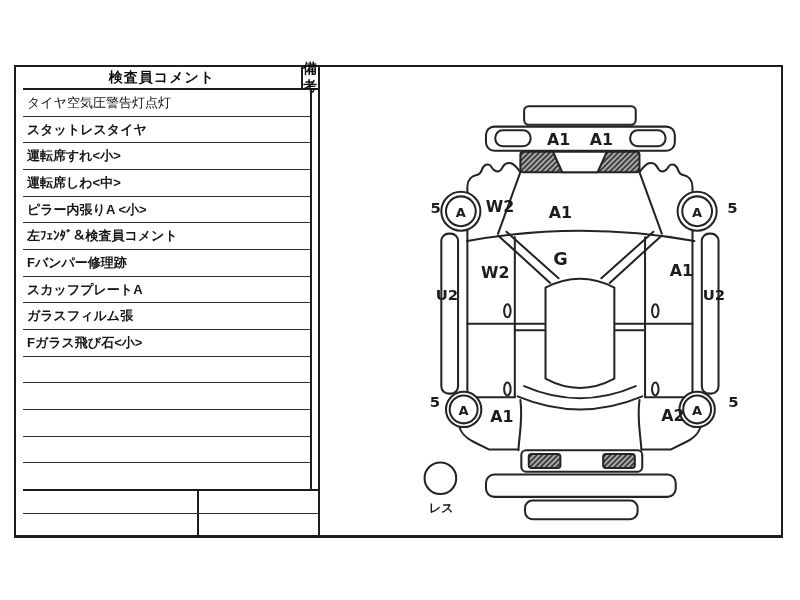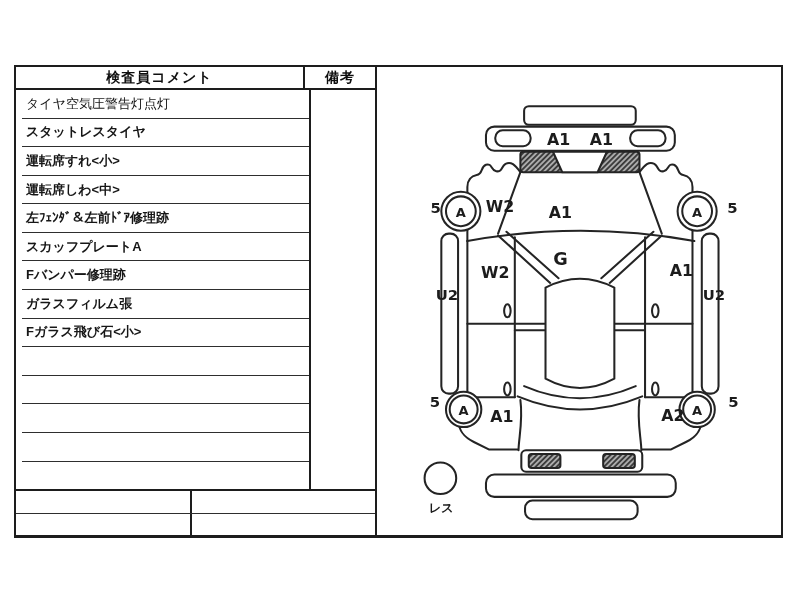--- a/index.html
+++ b/index.html
@@ -1,30 +1,30 @@
 <!DOCTYPE html>
 <html><head>
 <meta charset="utf-8">
 <style>
   * { margin:0; padding:0; box-sizing:border-box; }
   html,body { width:800px; height:600px; background:#ffffff; }
   .page { position:relative; width:800px; height:600px; background:#ffffff;
           font-family:"Liberation Sans","DejaVu Sans",sans-serif; color:#161616; }
   .sheet { position:absolute; left:14px; top:65px; width:769px; height:473px;
            border:2px solid #1d1d1d; border-bottom-width:3px; background:#fff; }
-  .table { position:absolute; left:0; top:0; bottom:0; width:361px;
+  .table { position:absolute; left:7px; top:0; bottom:0; width:297px;
            border-right:2px solid #1d1d1d; display:flex; flex-direction:column; }
   .header-row { display:flex; height:23px; border-bottom:2px solid #1d1d1d; }
   .th { display:flex; align-items:center; justify-content:center;
         font-weight:bold; font-size:14px; color:#0e0e0e; letter-spacing:1px; }
   .th.comments { width:289px; border-right:2px solid #1d1d1d; }
   .th.remarks { flex:1;text-align:center; }
   .tbody { flex:1; display:flex; min-height:0; }
   .comments-col { width:289px; border-right:2px solid #1d1d1d;
-                  display:flex; flex-direction:column;margin-left:6px; }
+                  display:flex; flex-direction:column; }
   .row { flex:1; display:flex; align-items:center; padding:0 4px;
          font-size:13px; font-weight:500; white-space:nowrap; overflow:hidden; }
   .row + .row { border-top:1.5px solid #2e2e2e;font-weight:bold; }
   .remarks-col { flex:1; }
   .footer { height:46px; border-top:2px solid #1d1d1d; display:flex; flex-direction:column; }
   .frow { flex:1; display:flex; }
   .frow + .frow { border-top:1.5px solid #2e2e2e; }
   .fcell-l { width:176px; border-right:2px solid #1d1d1d; }
   .fcell-r { flex:1; }
   .diagram { position:absolute; left:361px; top:0; right:0; bottom:0;margin-top:28px; }
@@ -40,23 +40,24 @@
       <div class="header-row">
         <div class="th comments">検査員コメント</div>
         <div class="th remarks">備考</div>
       </div>
       <div class="tbody">
         <div class="comments-col">
           <div class="row">タイヤ空気圧警告灯点灯</div>
           <div class="row">スタットレスタイヤ</div>
           <div class="row">運転席すれ&lt;小&gt;</div>
           <div class="row">運転席しわ&lt;中&gt;</div>
-          <div class="row">左ﾌｪﾝﾀﾞ＆左前ﾄﾞｱ修理跡</div>
+          <div class="row">ピラー内張りA &lt;小&gt;</div>
+          <div class="row">左ﾌｪﾝﾀﾞ＆検査員コメント</div>
+          <div class="row">Fバンパー修理跡</div>
           <div class="row">スカッフプレートA</div>
-          <div class="row">Fバンパー修理跡</div>
           <div class="row">ガラスフィルム張</div>
           <div class="row">Fガラス飛び石&lt;小&gt;</div>
           <div class="row"></div>
           <div class="row"></div>
           <div class="row"></div>
           <div class="row"></div>
           <div class="row"></div>
         </div>
         <div class="remarks-col"></div>
       </div>

